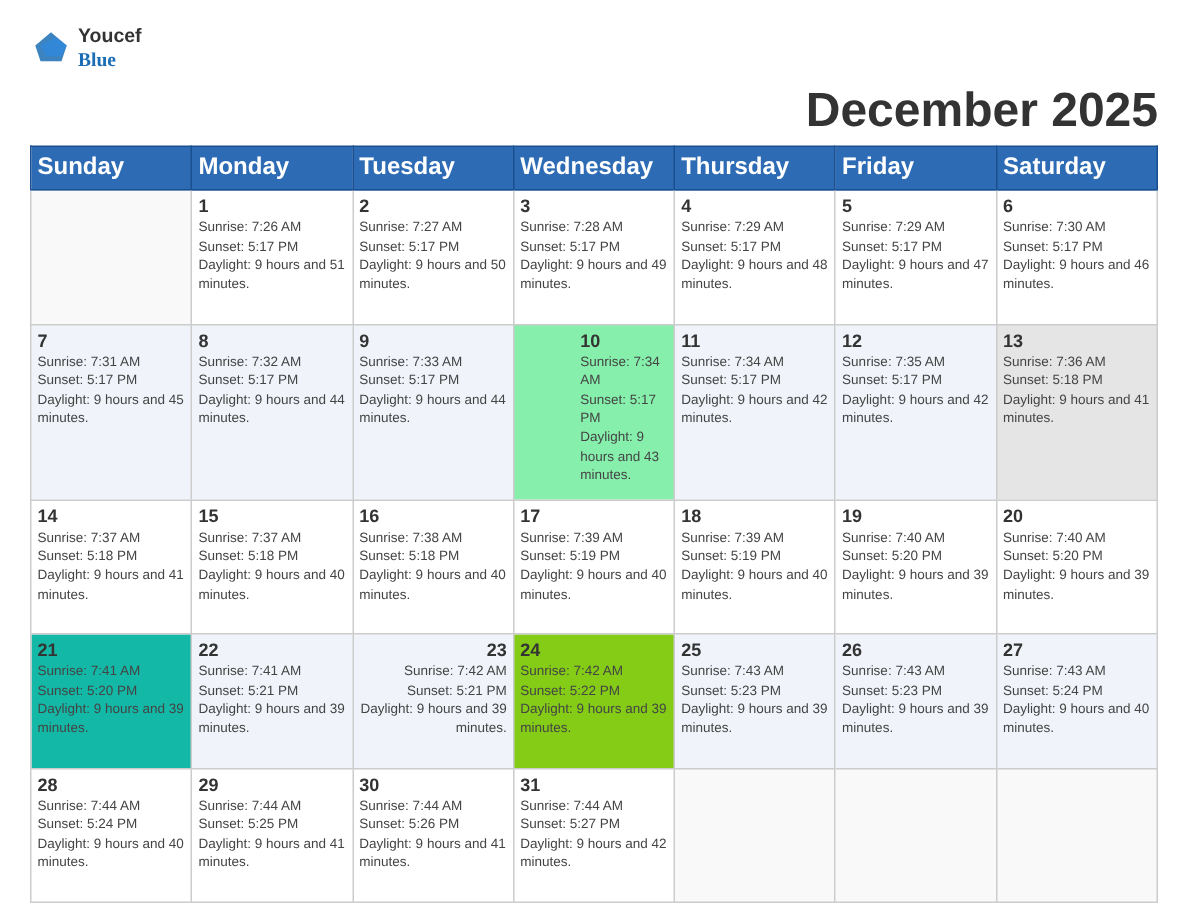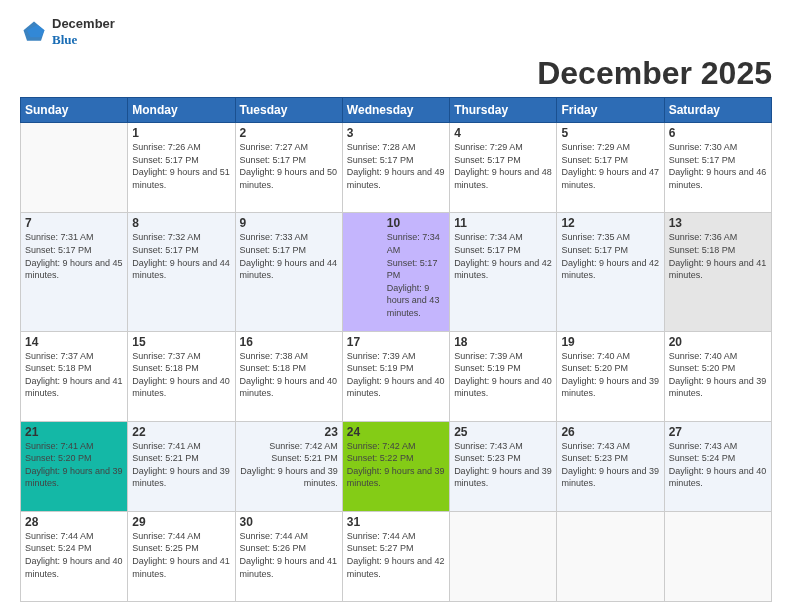--- a/index.html
+++ b/index.html
@@ -57,21 +57,21 @@
     .calendar {
       flex: 1;
       border: 1px solid #ccc;
       border-collapse: collapse;
       width: 100%;
       table-layout: fixed;
     }
     .calendar th {
       background: #2d6cb5;
       color: #fff;
-      font-size: 12px;
+      font-size: 16px;
       font-weight: bold;
       padding: 5px 4px;
       text-align: left;
       border: 1px solid #1a5090;
     }
     .calendar td {
       border: 1px solid #ccc;
       vertical-align: top;
       padding: 3px 4px;
       font-size: 9.5px;
@@ -99,21 +99,21 @@
 <body>
 
 <div class="page">
   <div class="header">
     <div class="logo">
       <svg class="logo-icon" viewBox="0 0 32 32">
         <polygon points="16,4 28,14 24,26 8,26 4,14" fill="#1a6db5" opacity="0.85"></polygon>
         <polygon points="20,8 28,14 24,22 12,22 8,14" fill="#2d8ae0" opacity="0.7"></polygon>
       </svg>
       <div>
-        <div class="logo-text" style="color:#333;">December</div>
+        <div class="logo-text" style="color:#333;">Youcef</div>
         <div class="logo-text logo-blue">Blue</div>
       </div>
     </div>
     <div class="title-block">
       <div class="main-title">December 2025</div>
     </div>
   </div>
 
   <table class="calendar">
     <thead>
@@ -161,21 +161,21 @@
             <div class="day-info">Sunrise: 7:31 AM<br>Sunset: 5:17 PM<br>Daylight: 9 hours and 45 minutes.</div>
           </td>
           <td style="background: rgb(240, 244, 250);">
             <span class="day-number">8</span>
             <div class="day-info">Sunrise: 7:32 AM<br>Sunset: 5:17 PM<br>Daylight: 9 hours and 44 minutes.</div>
           </td>
           <td style="background: rgb(240, 244, 250);">
             <span class="day-number">9</span>
             <div class="day-info">Sunrise: 7:33 AM<br>Sunset: 5:17 PM<br>Daylight: 9 hours and 44 minutes.</div>
           </td>
-          <td style="background: #c4b5fd; padding-left: 44px;">
+          <td style="background: #86efac; padding-left: 44px;">
             <span class="day-number">10</span>
             <div class="day-info">Sunrise: 7:34 AM<br>Sunset: 5:17 PM<br>Daylight: 9 hours and 43 minutes.</div>
           </td>
           <td style="background: rgb(240, 244, 250);">
             <span class="day-number">11</span>
             <div class="day-info">Sunrise: 7:34 AM<br>Sunset: 5:17 PM<br>Daylight: 9 hours and 42 minutes.</div>
           </td>
           <td style="background: rgb(240, 244, 250);">
             <span class="day-number">12</span>
             <div class="day-info">Sunrise: 7:35 AM<br>Sunset: 5:17 PM<br>Daylight: 9 hours and 42 minutes.</div>

